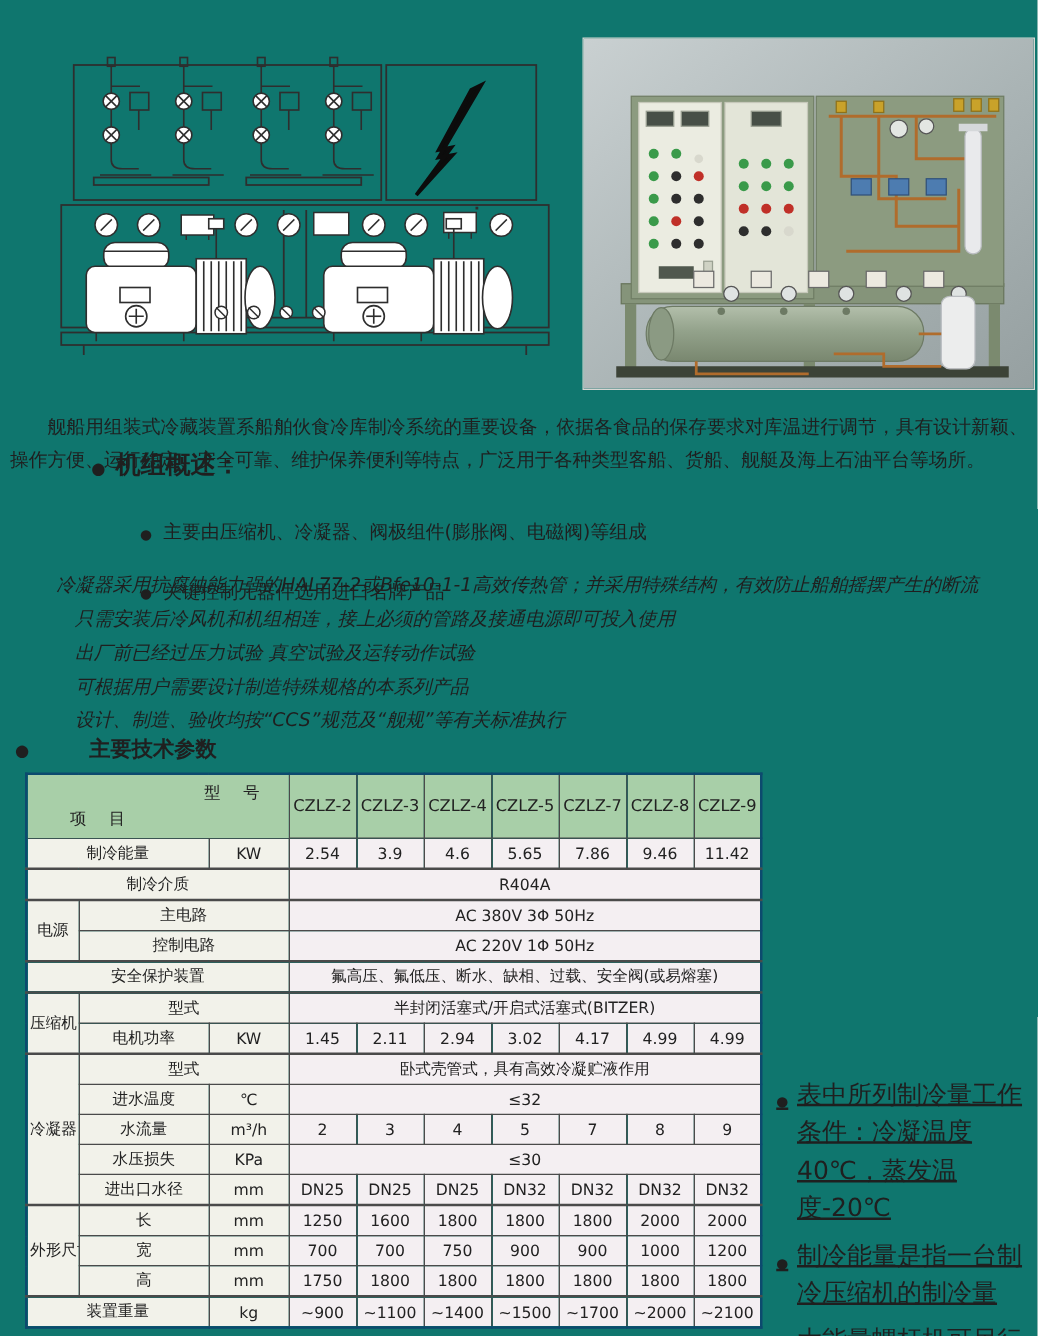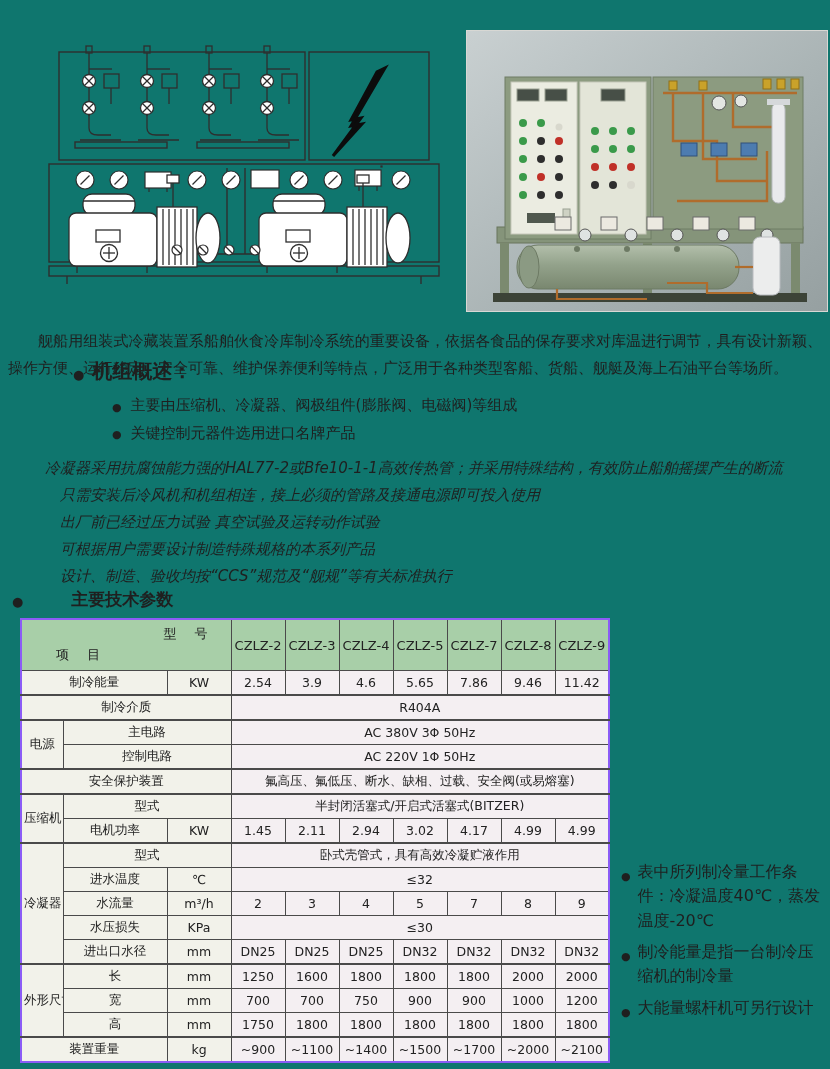--- a/index.html
+++ b/index.html
@@ -9,42 +9,42 @@
   .fig-drawing{left:45px;top:28px;}
   .fig-photo{left:466px;top:30px;border:1px solid #d8d8d4;}
   .intro{position:absolute;left:8px;top:328px;width:814px;font-size:15px;line-height:1.82;
          text-indent:2em;text-align:justify;margin:0;}
   .sec-title{position:absolute;font-weight:bold;display:flex;align-items:center;gap:8px;}
   .sec-overview{left:73px;top:358px;font-size:20px;}
   .sec-params{left:12px;top:588px;font-size:17px;gap:48px;}
   .blt::before{content:"●";font-size:12px;line-height:1;}
   .sec-title .blt::before{font-size:13px;}
   .ov-bullets{position:absolute;left:112px;top:392px;margin:0;padding:0;list-style:none;}
-  .ov-bullets li{display:flex;gap:9px;font-size:15px;height:27.5px;align-items:center;}
+  .ov-bullets li{display:flex;gap:9px;font-size:15px;height:27.5px;align-items:center;margin-top:20px;}
   .ov-bullets .blt::before{font-size:11px;}
   .ov-lines{position:absolute;left:45px;top:455px;width:760px;margin:0;font-style:italic;}
   .ov-lines div{font-size:15px;height:27px;line-height:27px;white-space:nowrap;}
   .ov-lines div + div{padding-left:15px;}
   
   .ptable{position:absolute;left:20px;top:618px;border-collapse:collapse;table-layout:fixed;
-          width:588px;border:2px solid #8b5cf6;}
+          width:588px;border:2px solid #0c4a6e;}
   .ptable th,.ptable td{border:1px solid #4a4a4a;text-align:center;vertical-align:middle;
           font-size:12.5px;font-weight:normal;padding:0 2px;height:23px;background:#f4eff2;
           white-space:nowrap;overflow:hidden;color:#222;}
   .ptable .lab{background:#f2f2ea;}
   .ptable thead th{background:#a8cfa8;height:50px;font-size:13px;}
   .corner{position:relative;background-image:linear-gradient(to top right,
           transparent calc(50% - 0.8px),#3a3a3a calc(50% - 0.8px),
           #3a3a3a calc(50% + 0.8px),transparent calc(50% + 0.8px));}
   .corner .c-model{position:absolute;top:5px;right:16px;letter-spacing:7px;}
   .corner .c-item{position:absolute;bottom:6px;left:14px;letter-spacing:7px;margin-left:20px;}
   tr.sep td{border-top-width:2px;}
   
   .notes{position:absolute;left:621px;top:860px;width:204px;}
-  .note{display:flex;gap:7px;font-size:16px;line-height:1.52;margin-bottom:7px;font-weight:500;}
+  .note{display:flex;gap:7px;font-size:20px;line-height:1.52;margin-bottom:7px;font-weight:500;text-decoration:underline;}
   .note .blt{padding-top:3px;}
   .note .blt::before{font-size:11px;}
 </style>
 </head>
 <body>
 
 <div class="page">
 
   <svg class="fig fig-drawing" width="398" height="276" viewBox="0 0 398 276">
     <defs>

